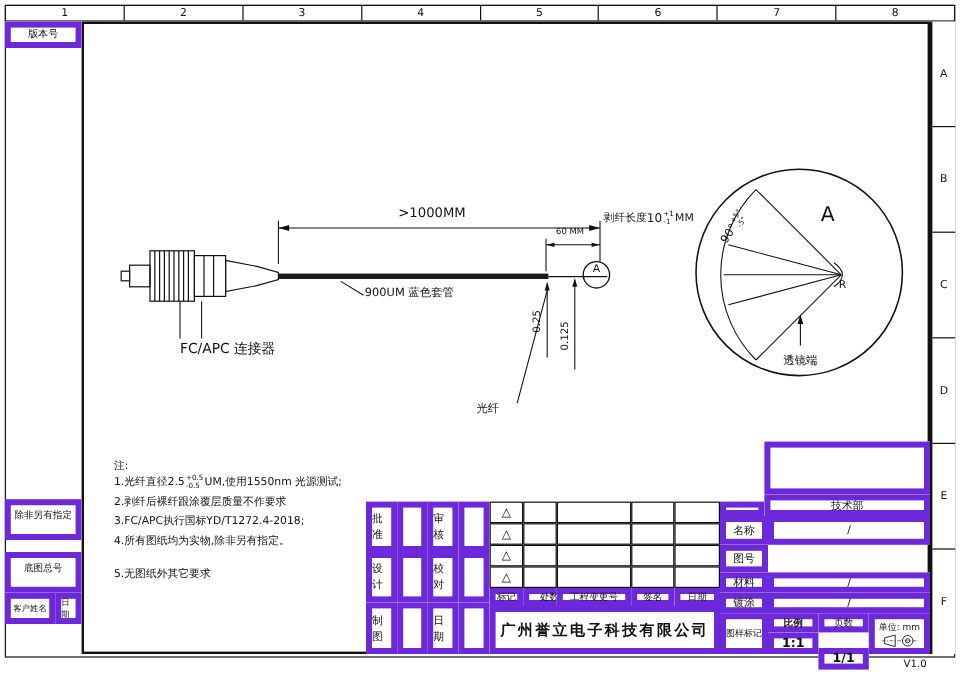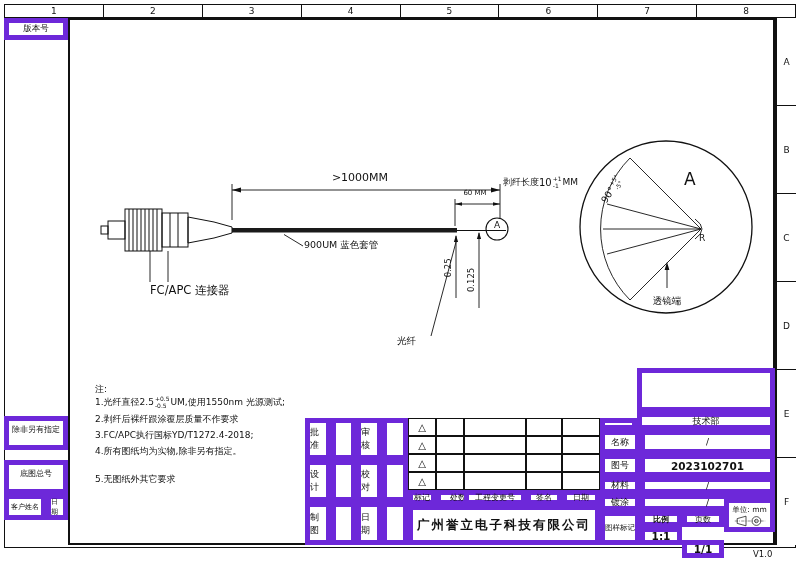--- a/index.html
+++ b/index.html
@@ -212,32 +212,31 @@
   <div class="cell" style="left:562px;top:490px;width:38px;height:15px;font-size:8px;">日期</div>
 
   <div class="cell company" style="left:408px;top:505px;width:192px;height:40px;">广州誉立电子科技有限公司</div>
 
   <div class="cell" style="left:637px;top:368px;width:138px;height:44px;"></div>
   <div class="cell" style="left:637px;top:412px;width:138px;height:18px;">技术部</div>
   <div class="cell" style="left:600px;top:418px;width:37px;height:12px;"></div>
   <div class="cell" style="left:600px;top:430px;width:40px;height:24px;">名称</div>
   <div class="cell" style="left:640px;top:430px;width:135px;height:24px;">/</div>
   <div class="cell" style="left:600px;top:454px;width:40px;height:23px;">图号</div>
-  <div class="cell val-big" style="left:640px;top:454px;width:135px;height:23px;">2023102701</div>
   <div class="cell" style="left:600px;top:477px;width:40px;height:17px;">材料</div>
   <div class="cell" style="left:640px;top:477px;width:135px;height:17px;">/</div>
   <div class="cell" style="left:600px;top:494px;width:40px;height:17px;">镀涂</div>
   <div class="cell" style="left:640px;top:494px;width:135px;height:17px;">/</div>
 
   <div class="cell" style="left:600px;top:511px;width:40px;height:34px;font-size:7.5px;">图样标记</div>
   <div class="cell" style="left:640px;top:511px;width:42px;height:16px;font-size:8px;font-weight:bold;">比例</div>
   <div class="cell val-big" style="left:640px;top:527px;width:42px;height:18px;">1:1</div>
   <div class="cell" style="left:682px;top:511px;width:42px;height:16px;font-size:8px;">页数</div>
   <div class="cell val-big" style="left:682px;top:540px;width:42px;height:18px;">1/1</div>
-  <div class="cell" style="left:724px;top:498px;width:51px;height:34px;flex-direction:column;justify-content:space-between;font-size:7.5px;padding-top:2px;">
+  <div class="cell" style="left:724px;top:511px;width:51px;height:34px;flex-direction:column;justify-content:space-between;font-size:7.5px;padding-top:2px;">
     <span>单位: mm</span>
     <svg width="40" height="15" viewBox="0 0 40 15">
       <line x1="1" y1="7.5" x2="39" y2="7.5" stroke="#111" stroke-width="0.6" stroke-dasharray="4 1.5 1 1.5"></line>
       <polygon points="4,4.5 4,10.5 15,13.5 15,1.5" fill="none" stroke="#111" stroke-width="0.9"></polygon>
       <circle cx="28" cy="7.5" r="5.5" fill="none" stroke="#111" stroke-width="0.9"></circle>
       <circle cx="28" cy="7.5" r="2.2" fill="none" stroke="#111" stroke-width="0.9"></circle>
     </svg>
   </div>
 
   <div class="lbl" style="left:753px;top:550px;font-size:8.5px;">V1.0</div>

